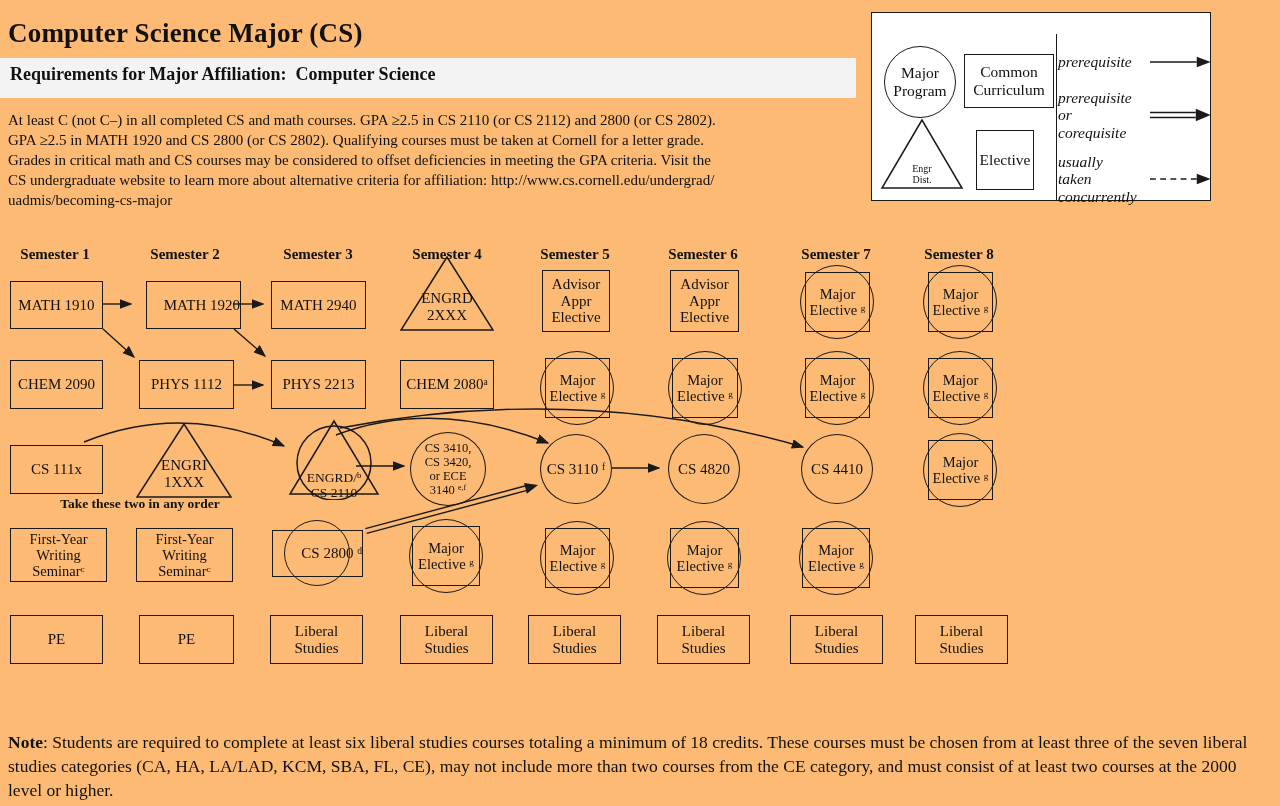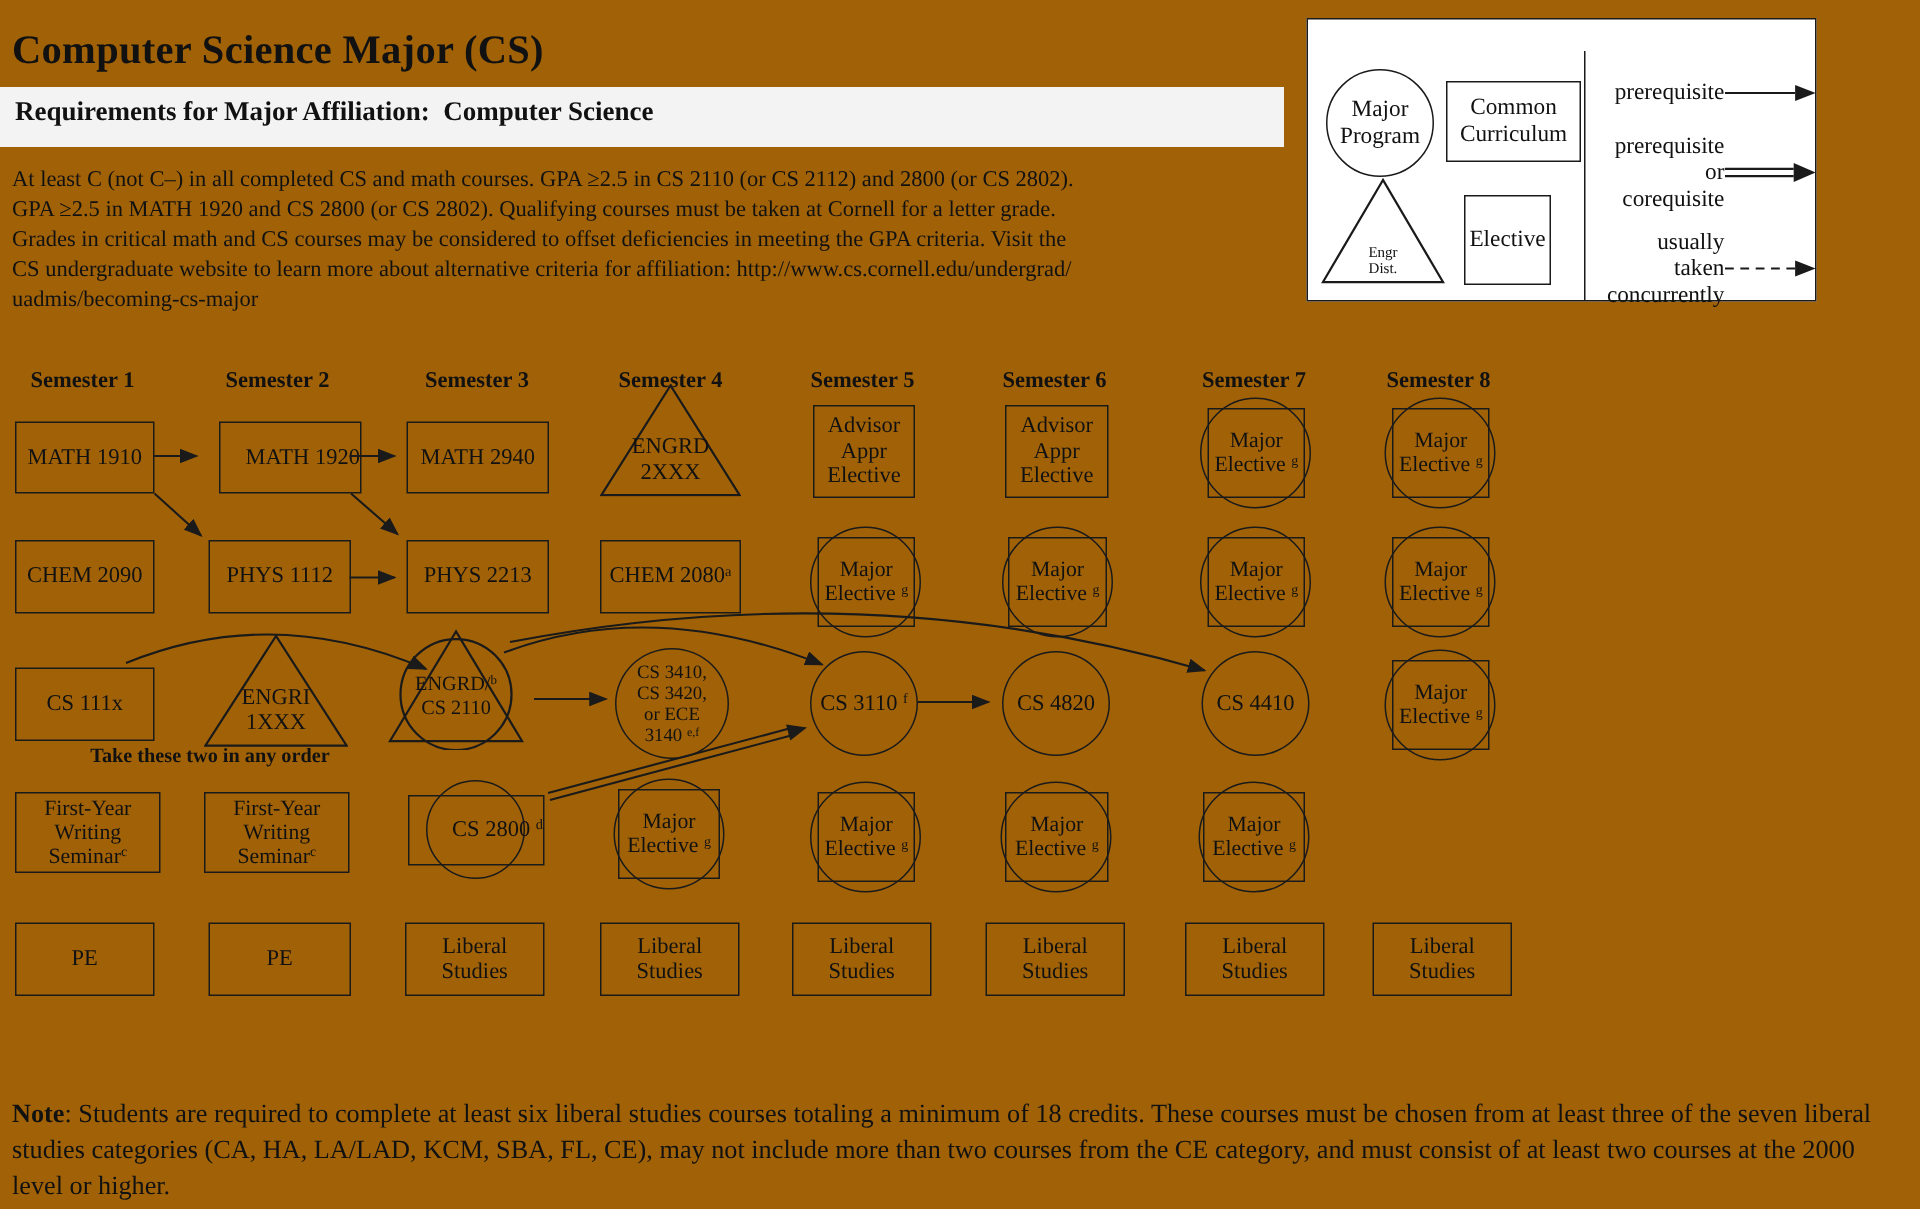--- a/index.html
+++ b/index.html
@@ -1,17 +1,17 @@
 <!DOCTYPE html>
 <html><head>
 <meta charset="utf-8">
 <style>
   html,body{margin:0;padding:0;background:#fff;}
   body{width:1280px;height:806px;position:relative;font-family:"Liberation Serif","DejaVu Serif",serif;color:#111;}
-  .canvas{position:absolute;inset:0;background:#a16207;overflow:hidden;}
+  .canvas{position:absolute;inset:0;background:#fdba74;overflow:hidden;}
 
   .doc-title{position:absolute;left:8px;top:18px;font-size:27px;font-weight:bold;letter-spacing:.2px;}
   .req-band{position:absolute;left:0;top:58px;width:856px;height:40px;background:#f3f3f3;}
   .req-heading{position:absolute;left:10px;top:64px;font-size:18px;font-weight:bold;white-space:pre-wrap;}
   .affiliation{position:absolute;left:8px;top:110px;width:862px;font-size:15px;line-height:1.34;white-space:pre-line;}
   .note{position:absolute;left:8px;top:731px;width:1266px;font-size:17.5px;line-height:1.36;}
   .note b{font-weight:bold;}
 
   
   .key-box{position:absolute;left:871px;top:12px;width:338px;height:187px;border:1.5px solid #1a1a1a;background:#fff;}
@@ -25,21 +25,21 @@
   .key-cc{left:92px;top:20px;width:88px;height:52px;}
   .key-el{left:104px;top:96px;width:56px;height:58px;}
   .key-tri{position:absolute;left:8px;top:84px;width:84px;height:72px;}
   .key-tri svg{position:absolute;inset:0;}
   .key-tri .tri-label{position:absolute;left:0;right:0;bottom:5px;text-align:center;font-size:10px;line-height:1.1;white-space:pre-line;}
   #key-arrows{position:absolute;left:186px;top:0;right:0;bottom:0;padding-top:8px;}
   .key-arrow-row{display:flex;align-items:center;}
   .row-solid{height:40px;}
   .row-double{height:66px;}
   .row-dashed{height:62px;}
-  .key-arrow-label{width:94px;text-align:right;font-size:15.5px;line-height:1.12;white-space:pre-line;}
+  .key-arrow-label{width:94px;text-align:left;font-size:15.5px;line-height:1.12;white-space:pre-line;font-style:italic;}
 
   
   #chart{position:absolute;left:0;top:240px;width:1035px;height:450px;}
   #edges{position:absolute;left:0;top:0;z-index:3;pointer-events:none;}
   .sem-header{position:absolute;font-size:15px;font-weight:bold;text-align:center;width:120px;top:6px;}
   .node{position:absolute;z-index:2;display:flex;align-items:center;justify-content:center;}
   .node .label{position:relative;z-index:2;text-align:center;font-size:15px;line-height:1.12;}
   .node.rect,.node.rect-circle,.node.square-circle{border:1.5px solid #1a1a1a;background:transparent;}
   .node.circle{border:1.5px solid #1a1a1a;border-radius:50%;}
   .node .circ{position:absolute;border:1.5px solid #1a1a1a;border-radius:50%;z-index:1;}
@@ -221,21 +221,21 @@
         </div>
         <div class="node triangle" style="left: 136px; top: 183px; width: 96px; height: 75px;">
           <svg width="96" height="75" viewBox="0 0 96 75">
             <polygon points="48,1 1,74 95,74" fill="none" stroke="#1a1a1a" stroke-width="1.5"></polygon>
           </svg>
           <div class="label">
             <div>ENGRI</div>
             <div>1XXX</div>
           </div>
         </div>
-        <div class="node tri-circle" style="left: 258px; top: 178px; width: 92px; height: 82px;">
+        <div class="node tri-circle" style="left: 288px; top: 178px; width: 92px; height: 82px; align-items: flex-end;">
           <svg width="92" height="82" viewBox="0 0 92 82">
             <polygon points="46,3 2,76 90,76" fill="none" stroke="#1a1a1a" stroke-width="1.5"></polygon>
             <circle cx="46" cy="45" r="37" fill="none" stroke="#1a1a1a" stroke-width="1.5"></circle>
           </svg>
           <div class="label" style="font-size: 13.5px;">
             <div>ENGRD/<sup>b</sup></div>
             <div>CS 2110</div>
           </div>
         </div>
         <div class="node circle" style="left: 410px; top: 192px; width: 74px; height: 72px;">

